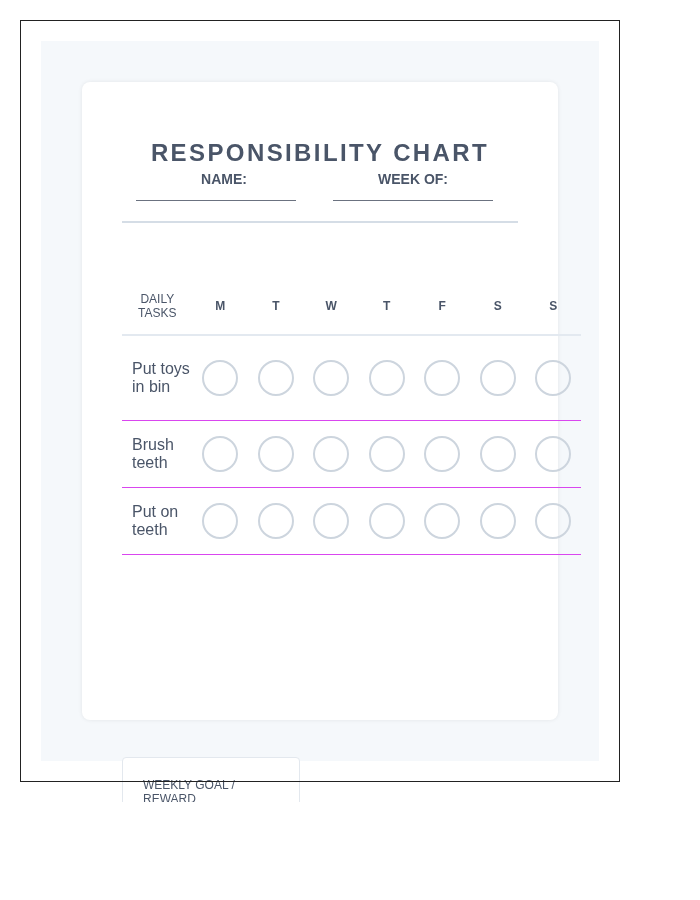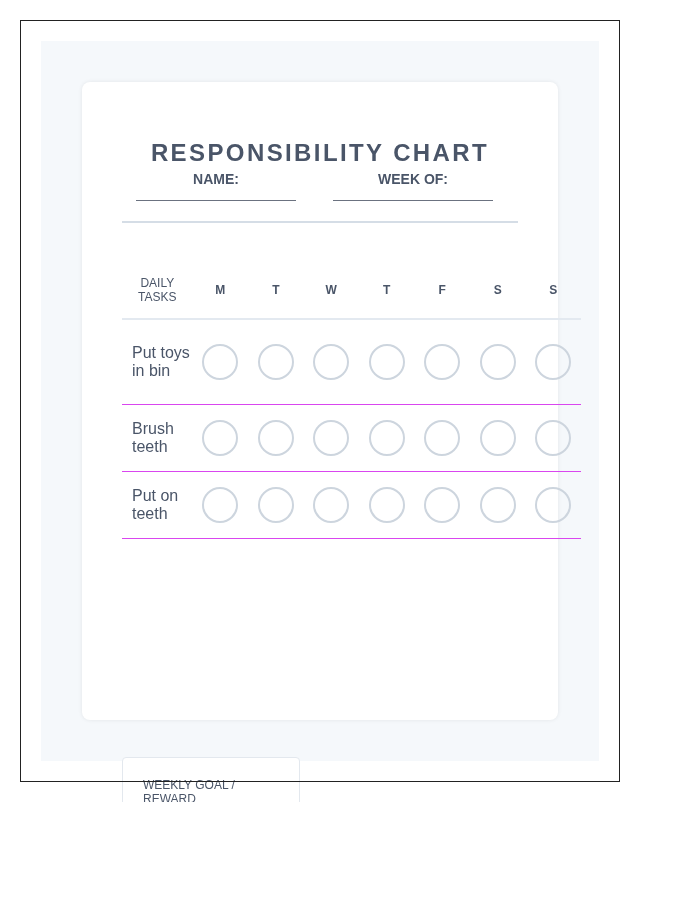--- a/index.html
+++ b/index.html
@@ -5,41 +5,41 @@
   html, body { margin:0; padding:0; background:#ffffff; }
   body { width:700px; height:900px; position:relative; overflow:hidden; font-family:"Liberation Sans", sans-serif; }
   .clip { position:absolute; left:0; top:0; width:700px; height:802px; overflow:hidden; }
   .bg { position:absolute; left:41px; top:41px; width:558px; height:720px; background:#f5f8fb; }
   .card { position:absolute; left:82px; top:82px; width:476px; height:638px; background:#ffffff; border-radius:8px; box-shadow:0 0 4px rgba(0,0,0,0.08); }
   .content { position:absolute; left:122px; top:82px; width:460px; }
   .title { position:absolute; left:0; top:40px; width:396px; text-align:center; font-size:24px; font-weight:bold; letter-spacing:2.4px; color:#4a5568;margin-top:17px; }
   .field { position:absolute; top:89px; width:160px; text-align:center; font-size:14px; font-weight:bold; color:#4a5568; }
   .field-line { position:absolute; top:118px; width:160px; height:1px; background:#6b7280; }
   .divider { position:absolute; left:0; top:139px; width:396px; height:2px; background:#d5dde6; }
-  table { position:absolute; left:0; top:180px; border-collapse:collapse; width:459px; }
+  table { position:absolute; left:0; top:196px; border-collapse:collapse; width:459px; }
   th { height:56px; font-size:12px; color:#4a5568; font-weight:bold; border-bottom:2px solid #e3e9f0; padding:0; text-align:center; }
   th.task-h { width:70px; font-weight:normal; line-height:14px; }
   th.day { width:55px; }
   td { border-bottom:1px solid #d946ef; padding:0; text-align:center; }
   td.task { text-align:left; padding-left:10px; font-size:16px; color:#4a5568; line-height:18px; }
   .circle { display:inline-block; width:32px; height:32px; border:2px solid #cdd5de; border-radius:50%; vertical-align:middle; }
   .box { position:absolute; top:757px; width:176px; height:60px; background:#fff; border:1px solid #e3e8ee; border-radius:4px; }
   .box-label { position:absolute; left:20px; top:20px; font-size:12px; font-weight:normal; color:#4a5568; line-height:14px; width:110px; }
   .frame { position:absolute; left:20px; top:20px; width:598px; height:760px; border:1px solid #222; pointer-events:none; }
 </style>
 </head>
 <body>
 
 <div class="clip">
   <div class="bg"></div>
   <div class="card"></div>
 
   <div class="content">
     <div class="title">RESPONSIBILITY CHART</div>
-    <div class="field" style="left:14px">NAME:</div>
+    <div class="field" style="left:22px">NAME:</div>
     <div class="field-line" style="left:14px"></div>
     <div class="field" style="left:211px">WEEK OF:</div>
     <div class="field-line" style="left:211px"></div>
     <div class="divider"></div>
 
     <table>
       <thead>
         <tr>
           <th class="task-h">DAILY TASKS</th>
           <th class="day">M</th>

